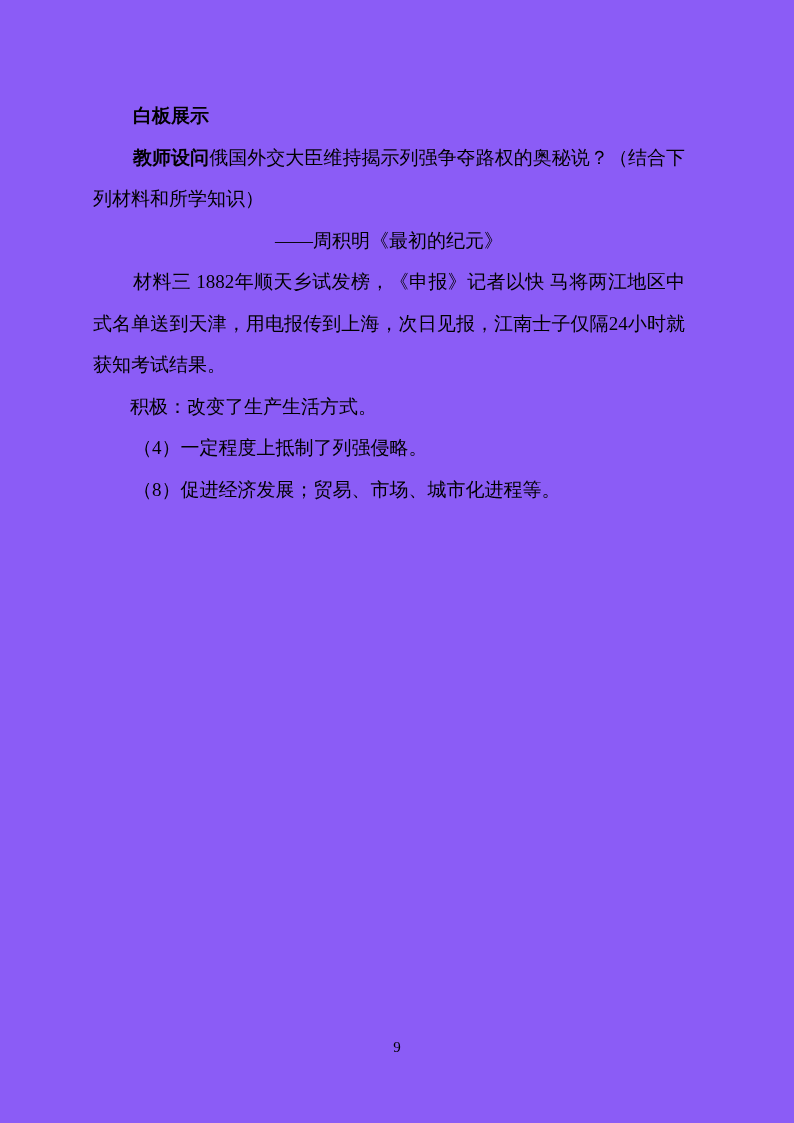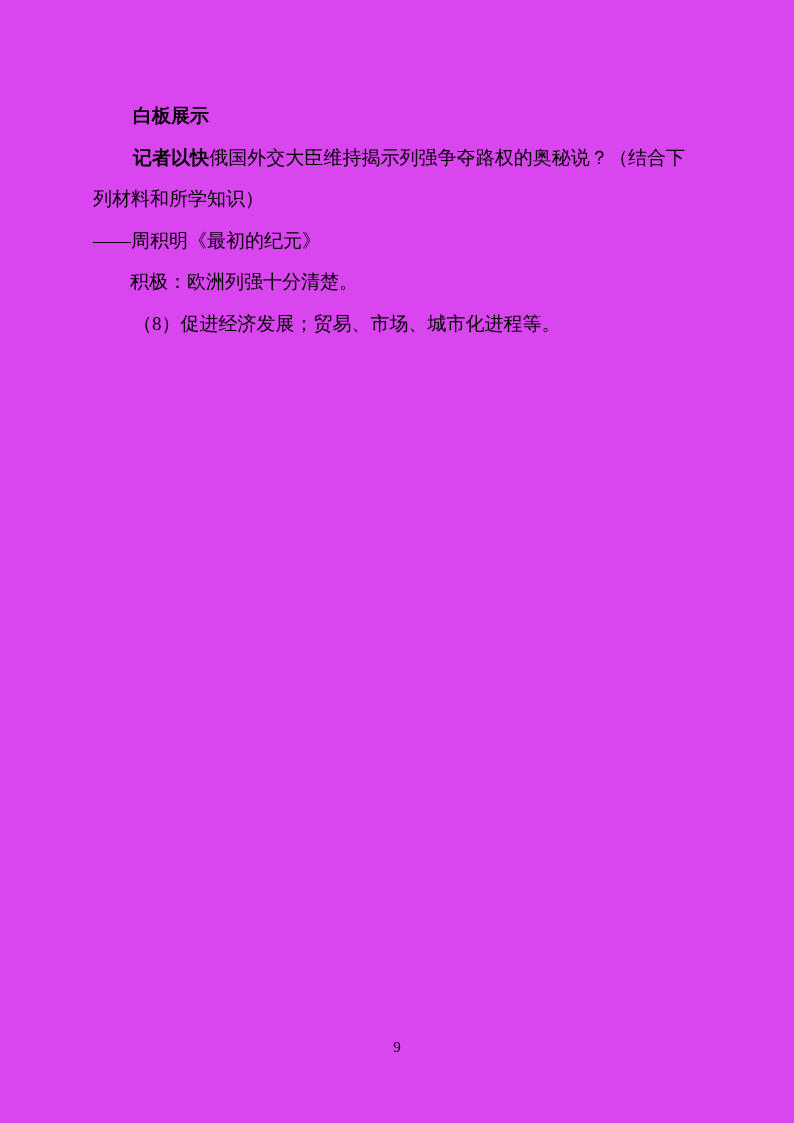--- a/index.html
+++ b/index.html
@@ -4,21 +4,21 @@
 <style>
   html, body {
     margin: 0;
     padding: 0;
     background: #ffffff;
   }
   .page {
     position: relative;
     width: 794px;
     height: 1123px;
-    background: #d946ef;
+    background: #8b5cf6;
     color: #000000;
     font-family: "Liberation Serif", "DejaVu Serif", serif;
     overflow: hidden;
   }
   .content {
     position: absolute;
     left: 93px;
     top: 95px;
     width: 592px;
     font-size: 19px;
@@ -28,21 +28,21 @@
   }
   .content p {
     margin: 0;
     padding: 0;
     text-indent: 40px;
   }
   .content p.small-indent {
     text-indent: 37px;
   }
   .content p.attribution {
-    text-align: left;
+    text-align: center;
     text-indent: 0;
   }
   .content b {
     font-weight: 700;
   }
   .page-number {
     position: absolute;
     top: 1038px;
     left: 0;
     width: 794px;
@@ -54,31 +54,33 @@
   }
 </style>
 </head>
 <body>
 
 <div class="page">
   <div class="content">
 
     <p><b>白板展示</b><span></span></p>
 
-    <p><b>记者以快</b><span>俄国外交大臣维持揭示列强争夺路权的奥秘说？（结合下列材料和所学知识）</span></p>
+    <p><b>教师设问</b><span>俄国外交大臣维持揭示列强争夺路权的奥秘说？（结合下列材料和所学知识）</span></p>
 
 
     <p class="attribution"><span>——周积明《最初的纪元》</span></p>
 
 
+    <p><span>材料三 1882年顺天乡试发榜，《申报》记者以快 马将两江地区中式名单送到天津，用电报传到上海，次日见报，江南士子仅隔24小时就获知考试结果。</span></p>
 
-    <p class="small-indent"><span>积极：欧洲列强十分清楚。</span></p>
+    <p class="small-indent"><span>积极：改变了生产生活方式。</span></p>
 
 
 
 
+    <p><span>（4）一定程度上抵制了列强侵略。</span></p>
 
     <p><span>（8）促进经济发展；贸易、市场、城市化进程等。</span></p>
 
   </div>
 
   <div class="page-number">9</div>
 </div>
 
 </body></html>

